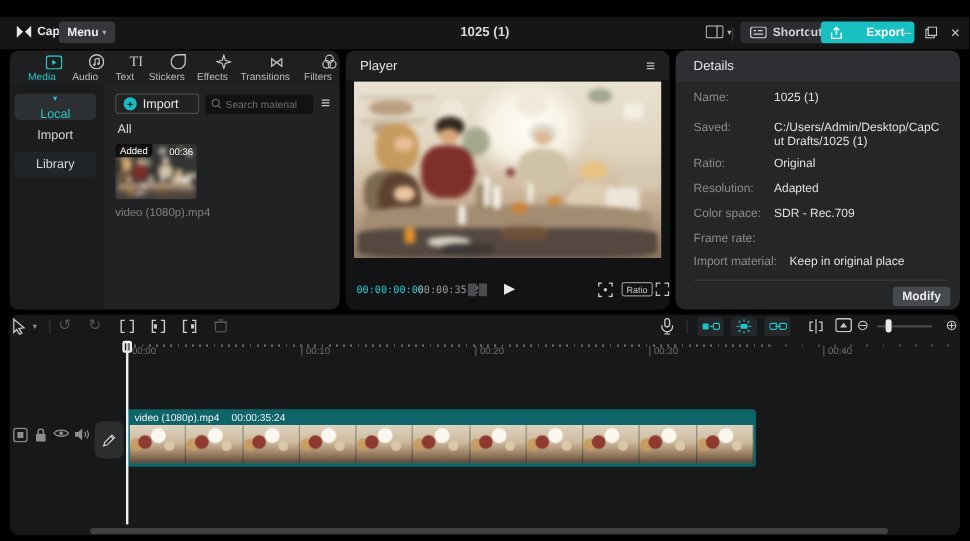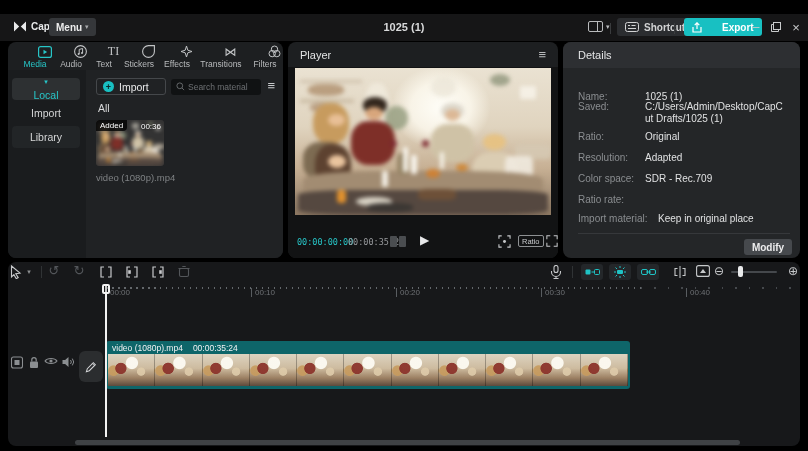--- a/index.html
+++ b/index.html
@@ -369,42 +369,42 @@
             </svg>
         </span>
       </div>
     </div>
   </div>
 
   <div id="details-panel" class="panel">
     <div id="details-head">
       <span>Details</span>
     </div>
-    <div class="d-row" style="top:49px;">
+    <div class="d-row" style="top:34px;">
       <span class="d-label">Name:</span>
       <span class="d-value">1025 (1)</span>
     </div>
     <div class="d-row" style="top:59px;">
       <span class="d-label">Saved:</span>
       <span class="d-value">C:/Users/Admin/Desktop/CapCut Drafts/1025 (1)</span>
     </div>
     <div class="d-row" style="top:89px;">
       <span class="d-label">Ratio:</span>
       <span class="d-value">Original</span>
     </div>
     <div class="d-row" style="top:110px;">
       <span class="d-label">Resolution:</span>
       <span class="d-value">Adapted</span>
     </div>
     <div class="d-row" style="top:131px;">
       <span class="d-label">Color space:</span>
       <span class="d-value">SDR - Rec.709</span>
     </div>
     <div class="d-row" style="top:152px;">
-      <span class="d-label">Ratio rate:</span>
+      <span class="d-label">Frame rate:</span>
     </div>
     <div class="d-row" style="top:171px;">
       <span class="d-label" style="flex-basis:80px;">Import material:</span>
       <span class="d-value">Keep in original place</span>
     </div>
     <div id="d-divider"></div>
     <div id="modify-btn">Modify</div>
   </div>
 
   <div id="timeline"></div>

